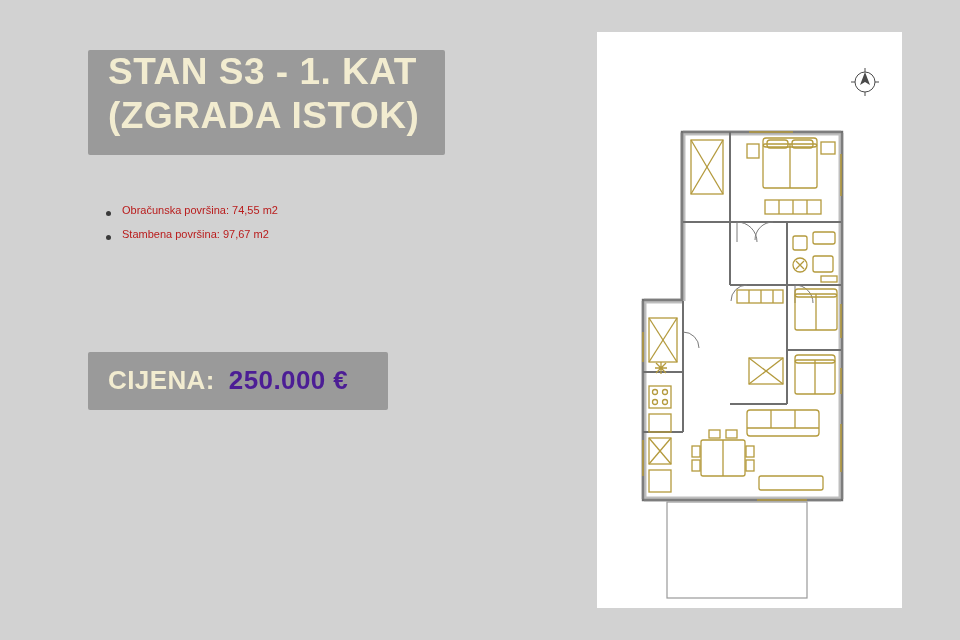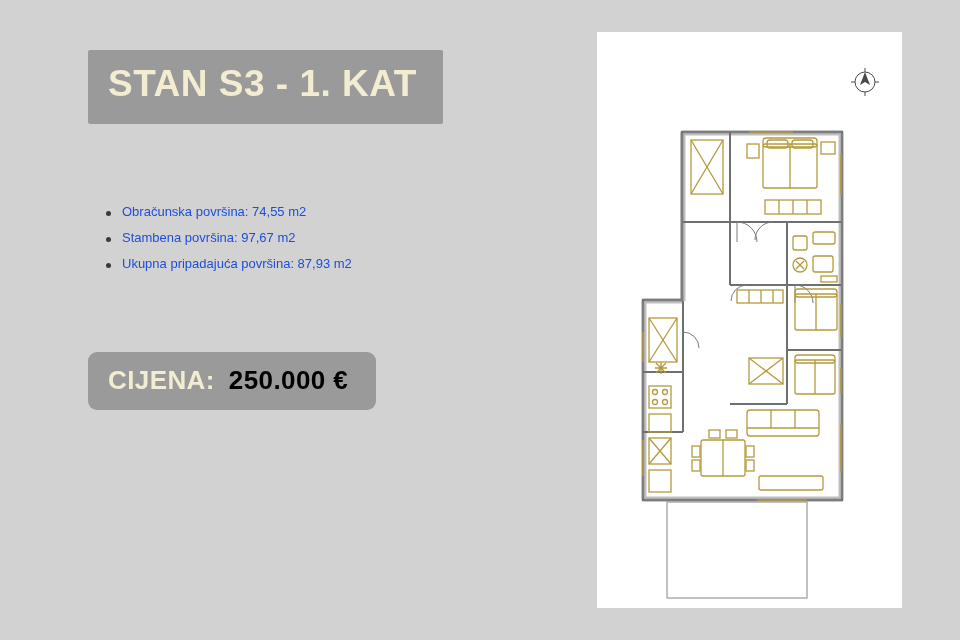--- a/index.html
+++ b/index.html
@@ -22,21 +22,21 @@
     top: 0;
     width: 560px;
     height: 640px;
   }
 
   #title-block {
     position: absolute;
     left: 88px;
     top: 50px;
     background: #9a9a9a;
-    padding: 12px 26px 18px 20px;
+    padding: 0 26px 18px 20px;
     border-radius: 2px;
   }
   #title-block .line {
     color: #f2ecd0;
     font-size: 37px;
     font-weight: bold;
     letter-spacing: 0.5px;
     line-height: 1.18;
     white-space: nowrap;
   }
@@ -45,22 +45,22 @@
     position: absolute;
     left: 104px;
     top: 205px;
     width: 400px;
     list-style: none;
     margin: 0;
     padding: 0;
   }
   #facts li {
     position: relative;
-    color: #1d4ed8;
-    font-size: 13px;
+    color: #b91c1c;
+    font-size: 11px;
     line-height: 1.0;
     padding: 0 0 0 18px;
     margin: 0 0 13px 0;
     white-space: nowrap;
   }
   #facts li::before {
     content: "";
     position: absolute;
     left: 2px;
     top: 6px;
@@ -68,34 +68,34 @@
     height: 5px;
     border-radius: 50%;
     background: #3a3a3a;
   }
 
   #price-block {
     position: absolute;
     left: 88px;
     top: 352px;
     background: #9a9a9a;
-    border-radius: 9px;
-    padding: 13px 28px 14px 20px;
+    border-radius: 2px;
+    padding: 13px 40px 14px 20px;
     display: flex;
     align-items: baseline;
     gap: 14px;
   }
   #price-block .price-label {
     color: #f2ecd0;
     font-size: 26px;
     font-weight: bold;
     letter-spacing: 0.4px;
   }
   #price-block .price-value {
-    color: #000000;
+    color: #4c1d95;
     font-size: 26px;
     font-weight: bold;
     letter-spacing: 0.4px;
   }
 
   
   #plan-card {
     position: absolute;
     left: 597px;
     top: 32px;
@@ -109,26 +109,26 @@
     height: 576px;
   }
 </style>
 </head>
 <body>
 
 <div id="left-panel">
 
   <div id="title-block">
     <div class="line">STAN S3 - 1. KAT</div>
+    <div class="line">(ZGRADA ISTOK)</div>
   </div>
 
   <ul id="facts">
     <li><span>Obračunska površina: 74,55 m2</span></li>
     <li><span>Stambena površina: 97,67 m2</span></li>
-    <li><span>Ukupna pripadajuća površina: 87,93 m2</span></li>
   </ul>
 
   <div id="price-block">
     <span class="price-label">CIJENA:</span>
     <span class="price-value">250.000 €</span>
   </div>
 
 </div>
 
 <div id="plan-card">

